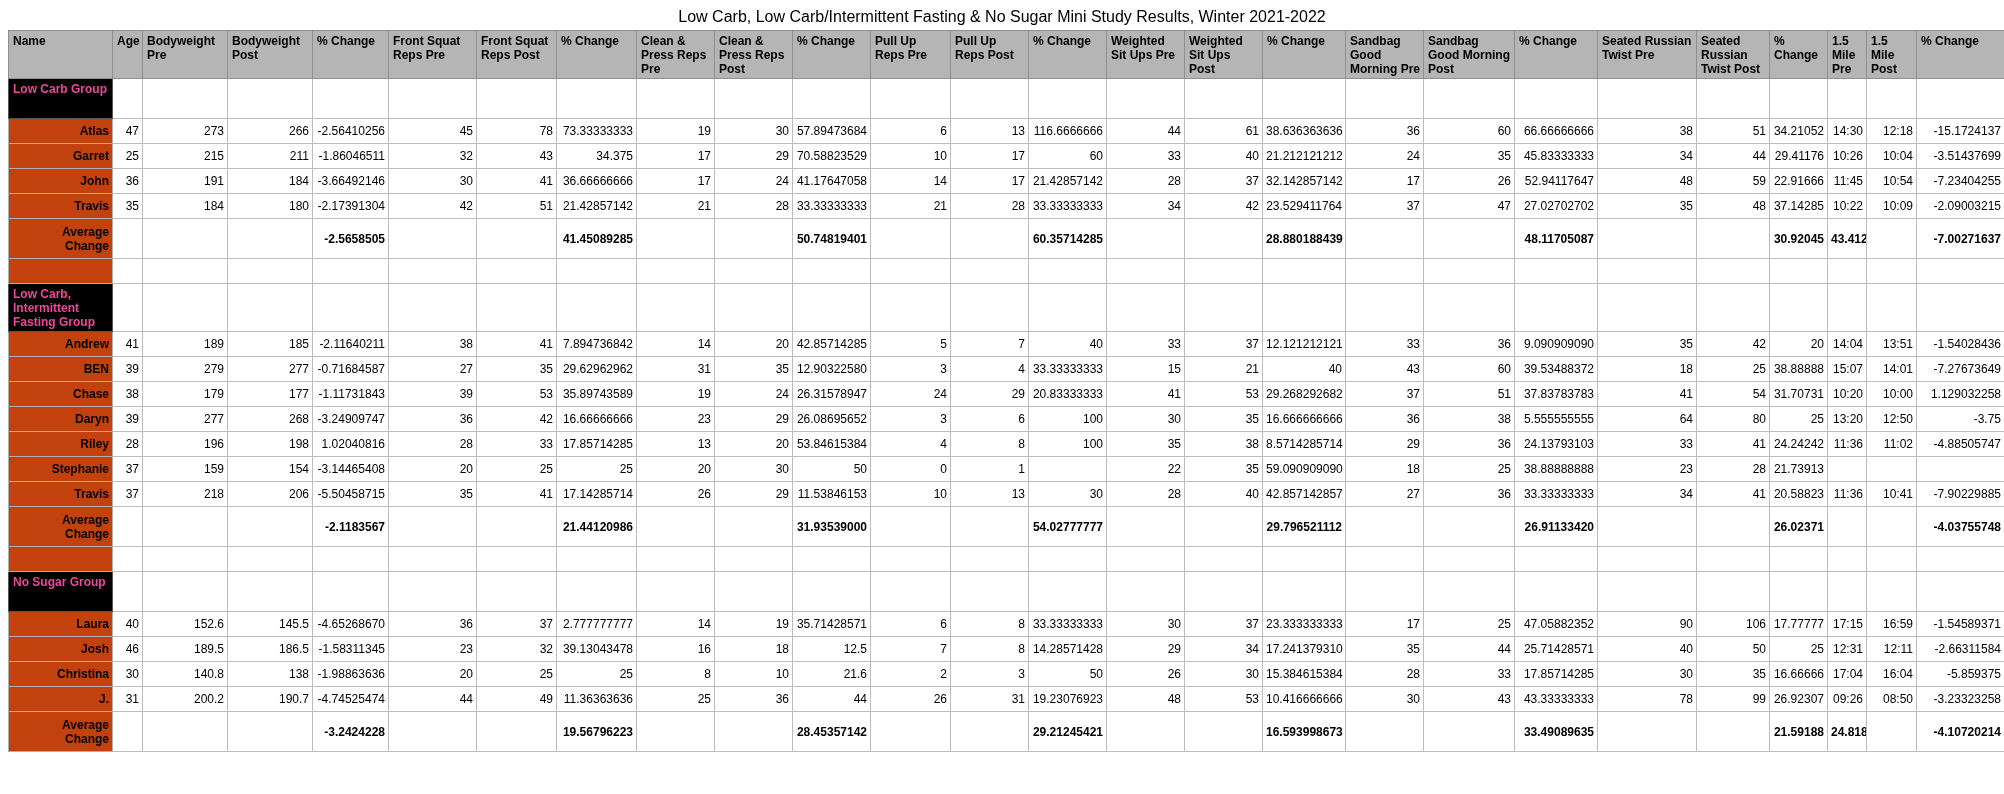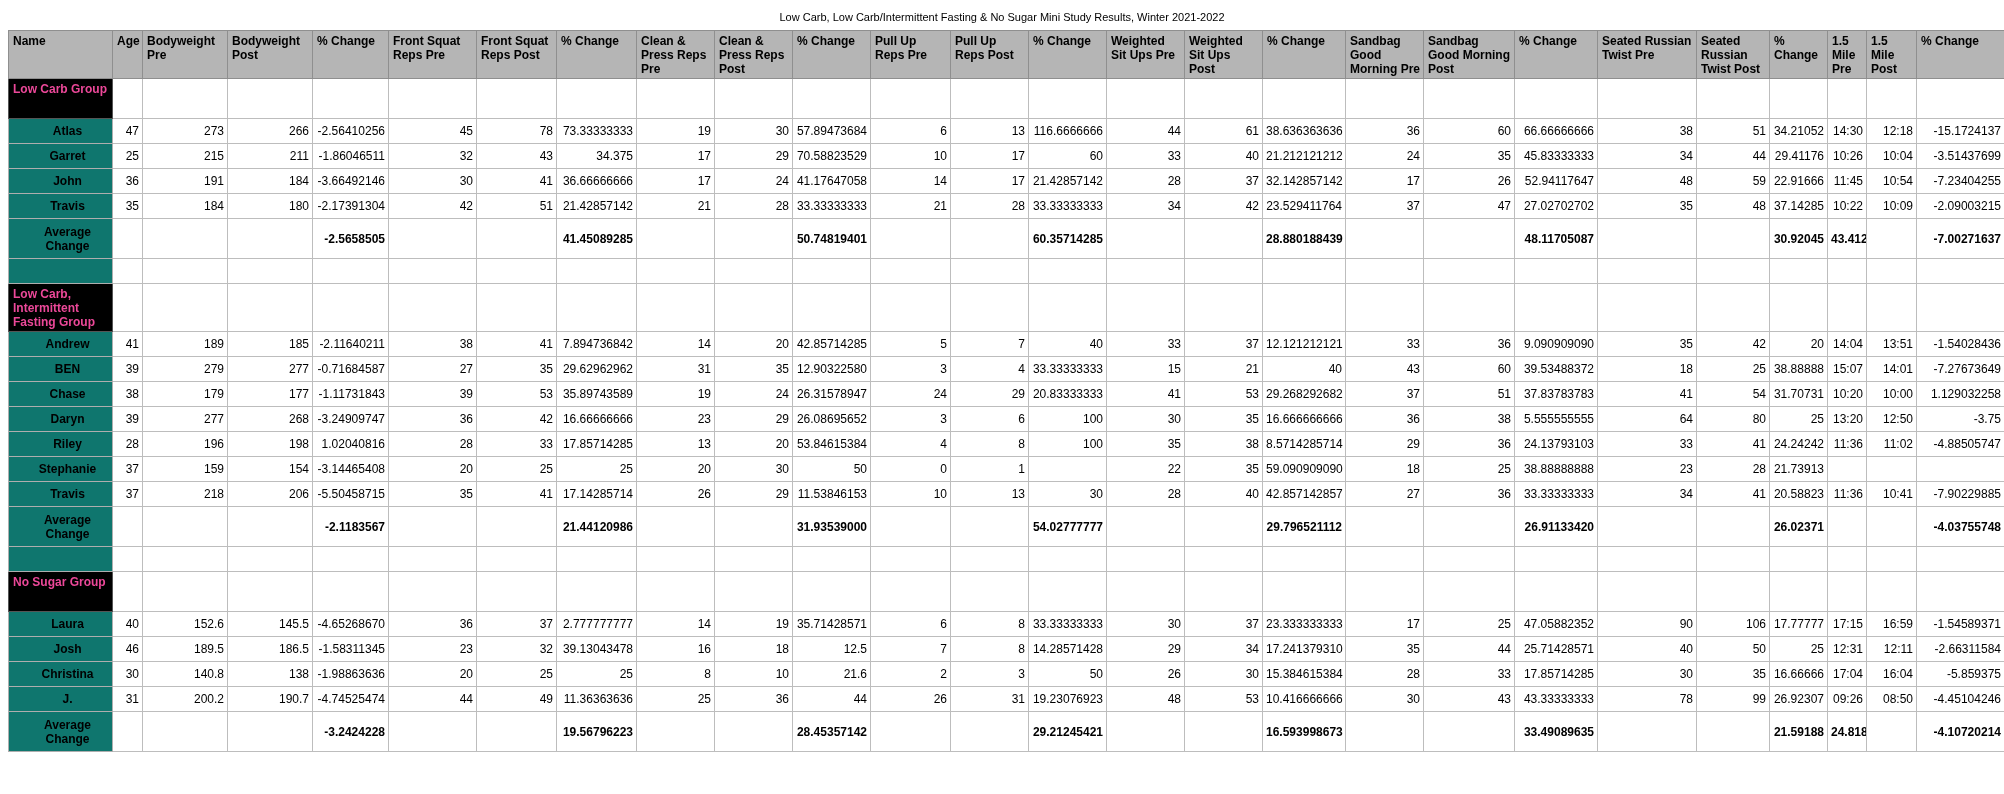--- a/index.html
+++ b/index.html
@@ -1,21 +1,21 @@
 <!DOCTYPE html>
 <html><head>
 <meta charset="utf-8">
 <style>
   html,body{margin:0;padding:0;}
   body{
     width:2004px;height:794px;background:#ffffff;overflow:hidden;
     font-family:"Liberation Sans",sans-serif;color:#000;
   }
   .title{
-    text-align:center;font-size:11px;line-height:14px;padding-top:10px;height:20px;
+    text-align:center;font-size:16px;line-height:14px;padding-top:10px;height:20px;
     font-weight:400;
   }
   table{
     border-collapse:collapse;table-layout:fixed;margin-left:8px;width:1996px;
   }
   th,td{
     border:1px solid #bdbdbd;overflow:hidden;white-space:nowrap;
     font-size:12px;box-sizing:border-box;padding:0;
   }
   th{
@@ -25,21 +25,21 @@
   .header-row{height:45px;}
   .group-row td{height:40px;}
   .data-row td{height:25px;}
   .avg-row td{height:40px;}
   .spacer-row td{height:25px;}
   .cell-group{
     background:#000;color:#ec4899;font-weight:bold;white-space:normal;line-height:14px;
     vertical-align:top;padding:3px 3px 2px 4px;border-color:#555;
   }
   .cell-name{
-    background:#0f766e;font-weight:bold;text-align:center;vertical-align:middle;
+    background:#c2410c;font-weight:bold;text-align:right;vertical-align:middle;
     white-space:normal;line-height:14px;padding:1px 3px 1px 17px;border-color:#aeaeae;
   }
   .cell-num{text-align:right;padding:1px 3px;vertical-align:middle;}
   .cell-avg{font-weight:bold;}
   .cell-blank{background:#fff;}
 </style>
 </head>
 <body>
 
 <div class="title">Low Carb, Low Carb/Intermittent Fasting &amp; No Sugar Mini Study Results, Winter 2021-2022</div>
@@ -711,21 +711,21 @@
         <td class="cell-num">53</td>
         <td class="cell-num">10.416666666</td>
         <td class="cell-num">30</td>
         <td class="cell-num">43</td>
         <td class="cell-num">43.33333333</td>
         <td class="cell-num">78</td>
         <td class="cell-num">99</td>
         <td class="cell-num">26.92307</td>
         <td class="cell-num">09:26</td>
         <td class="cell-num">08:50</td>
-        <td class="cell-num">-4.45104246</td>
+        <td class="cell-num">-3.23323258</td>
       </tr>
       <tr class="avg-row">
         <td class="cell-name">Average Change</td>
         <td class="cell-num cell-avg"></td>
         <td class="cell-num cell-avg"></td>
         <td class="cell-num cell-avg"></td>
         <td class="cell-num cell-avg">-3.2424228</td>
         <td class="cell-num cell-avg"></td>
         <td class="cell-num cell-avg"></td>
         <td class="cell-num cell-avg">19.56796223</td>

